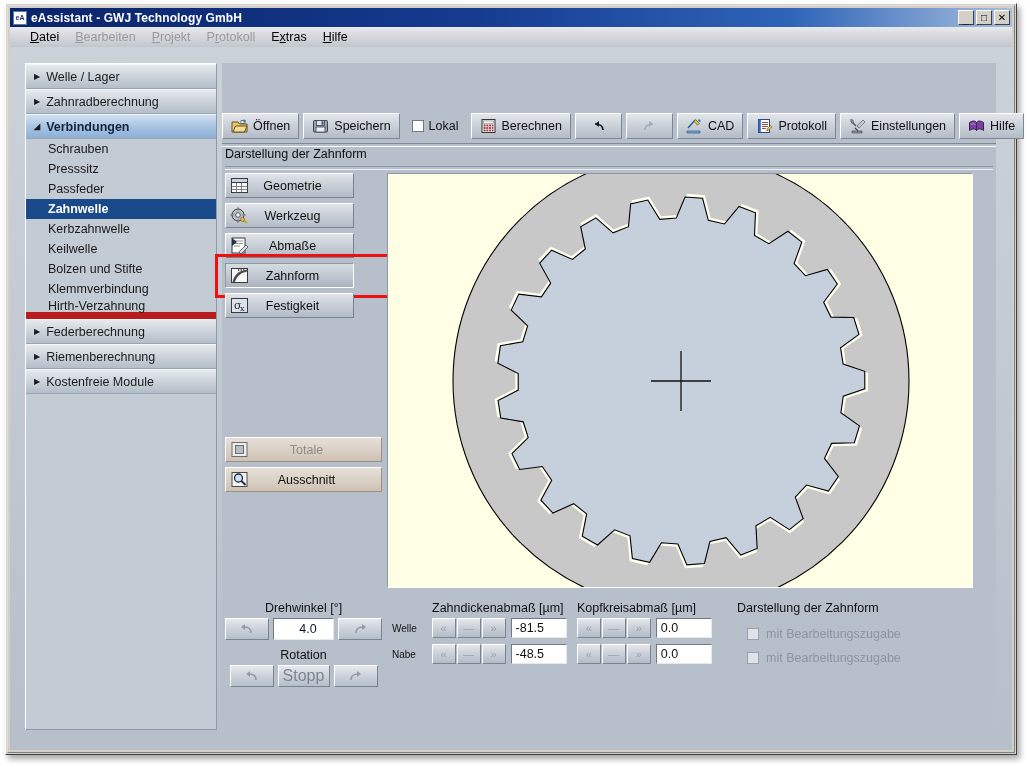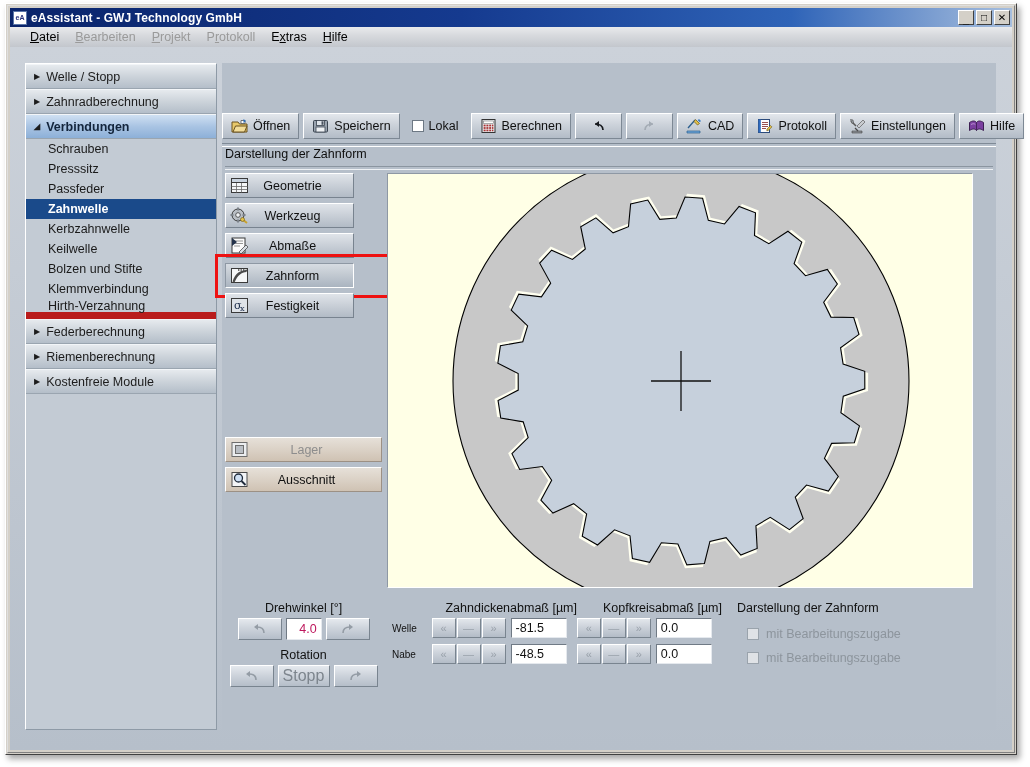--- a/index.html
+++ b/index.html
@@ -155,29 +155,29 @@
   .rot-row{display:flex;justify-content:center;align-items:center;gap:4px;margin-bottom:8px;}
   .rot-btn{
     width:44px;height:22px;
     background:linear-gradient(to bottom,#e5e9ee 0%,#ced4dc 45%,#b5bec9 100%);
     border:1px solid #ffffff;border-right-color:#79848f;border-bottom-color:#79848f;
     box-sizing:border-box;display:flex;align-items:center;justify-content:center;
     font-size:16px;color:#8d959d;
   }
   .rot-btn.mid{width:52px;color:#7d858d;}
   .rot-in{
-    width:36px;height:22px;background:#ffffff;border:1px solid #707a85;
+    width:62px;height:22px;background:#ffffff;border:1px solid #707a85;
     border-right-color:#e5e9ee;border-bottom-color:#e5e9ee;
-    box-sizing:border-box;font-size:12.5px;color:#be185d;padding-left:9px;line-height:20px;
+    box-sizing:border-box;font-size:12.5px;color:#0f172a;padding-left:9px;line-height:20px;
   }
 
   
   #devblock{position:absolute;left:170px;top:538px;width:330px;}
   .dev-head{display:flex;margin-left:40px;}
-  .dev-head div{width:147px;text-align:right;font-size:12.5px;color:#111;}
+  .dev-head div{width:147px;text-align:left;font-size:12.5px;color:#111;}
   .dev-row{display:flex;align-items:center;height:26px;}
   .dev-rowlbl{width:40px;font-size:10px;color:#111;}
   .dev-cell{width:147px;display:flex;align-items:center;gap:0;}
   .spin{
     width:24px;height:20px;
     background:linear-gradient(to bottom,#e3e7ec 0%,#ccd2da 45%,#b3bcc7 100%);
     border:1px solid #ffffff;border-right-color:#79848f;border-bottom-color:#79848f;
     box-sizing:border-box;display:flex;align-items:center;justify-content:center;
     font-size:11px;color:#99a1aa;margin-right:1px;
   }
@@ -222,21 +222,21 @@
     <div class="menu-item">E<u>x</u>tras</div>
     <div class="menu-item"><u>H</u>ilfe</div>
   </div>
 
   <div id="body">
 
     <div id="sidebar">
 
       <div class="side-group">
         <span class="arrow">▶</span>
-        <span>Welle / Stopp</span>
+        <span>Welle / Lager</span>
       </div>
 
       <div class="side-group">
         <span class="arrow">▶</span>
         <span>Zahnradberechnung</span>
       </div>
 
       <div class="side-group open">
         <span class="arrow">◢</span>
         <span>Verbindungen</span>
@@ -468,21 +468,21 @@
           <span class="tab-lbl">Festigkeit</span>
         </div>
       </div>
 
       <div id="viewcol">
         <div class="view-btn disabled">
           <svg class="tab-ico" viewBox="0 0 21 19">
             <rect x="3" y="2.5" width="15" height="14" fill="#eceef0" stroke="#6d6d6d"></rect>
             <rect x="6.5" y="5.5" width="8" height="8" fill="#b9bec4" stroke="#6d6d6d"></rect>
           </svg>
-          <span class="tab-lbl">Lager</span>
+          <span class="tab-lbl">Totale</span>
         </div>
         <div class="view-btn">
           <svg class="tab-ico" viewBox="0 0 21 19">
             <rect x="3" y="2.5" width="15" height="14" fill="#f4f5f7" stroke="#4a4a4a"></rect>
             <circle cx="9.5" cy="8" r="4" fill="#cfe0f4" stroke="#1f2a3a" stroke-width="1.3"></circle>
             <path d="M12.5 11l4 4" stroke="#1f2a3a" stroke-width="1.8"></path>
           </svg>
           <span class="tab-lbl">Ausschnitt</span>
         </div>
       </div>

